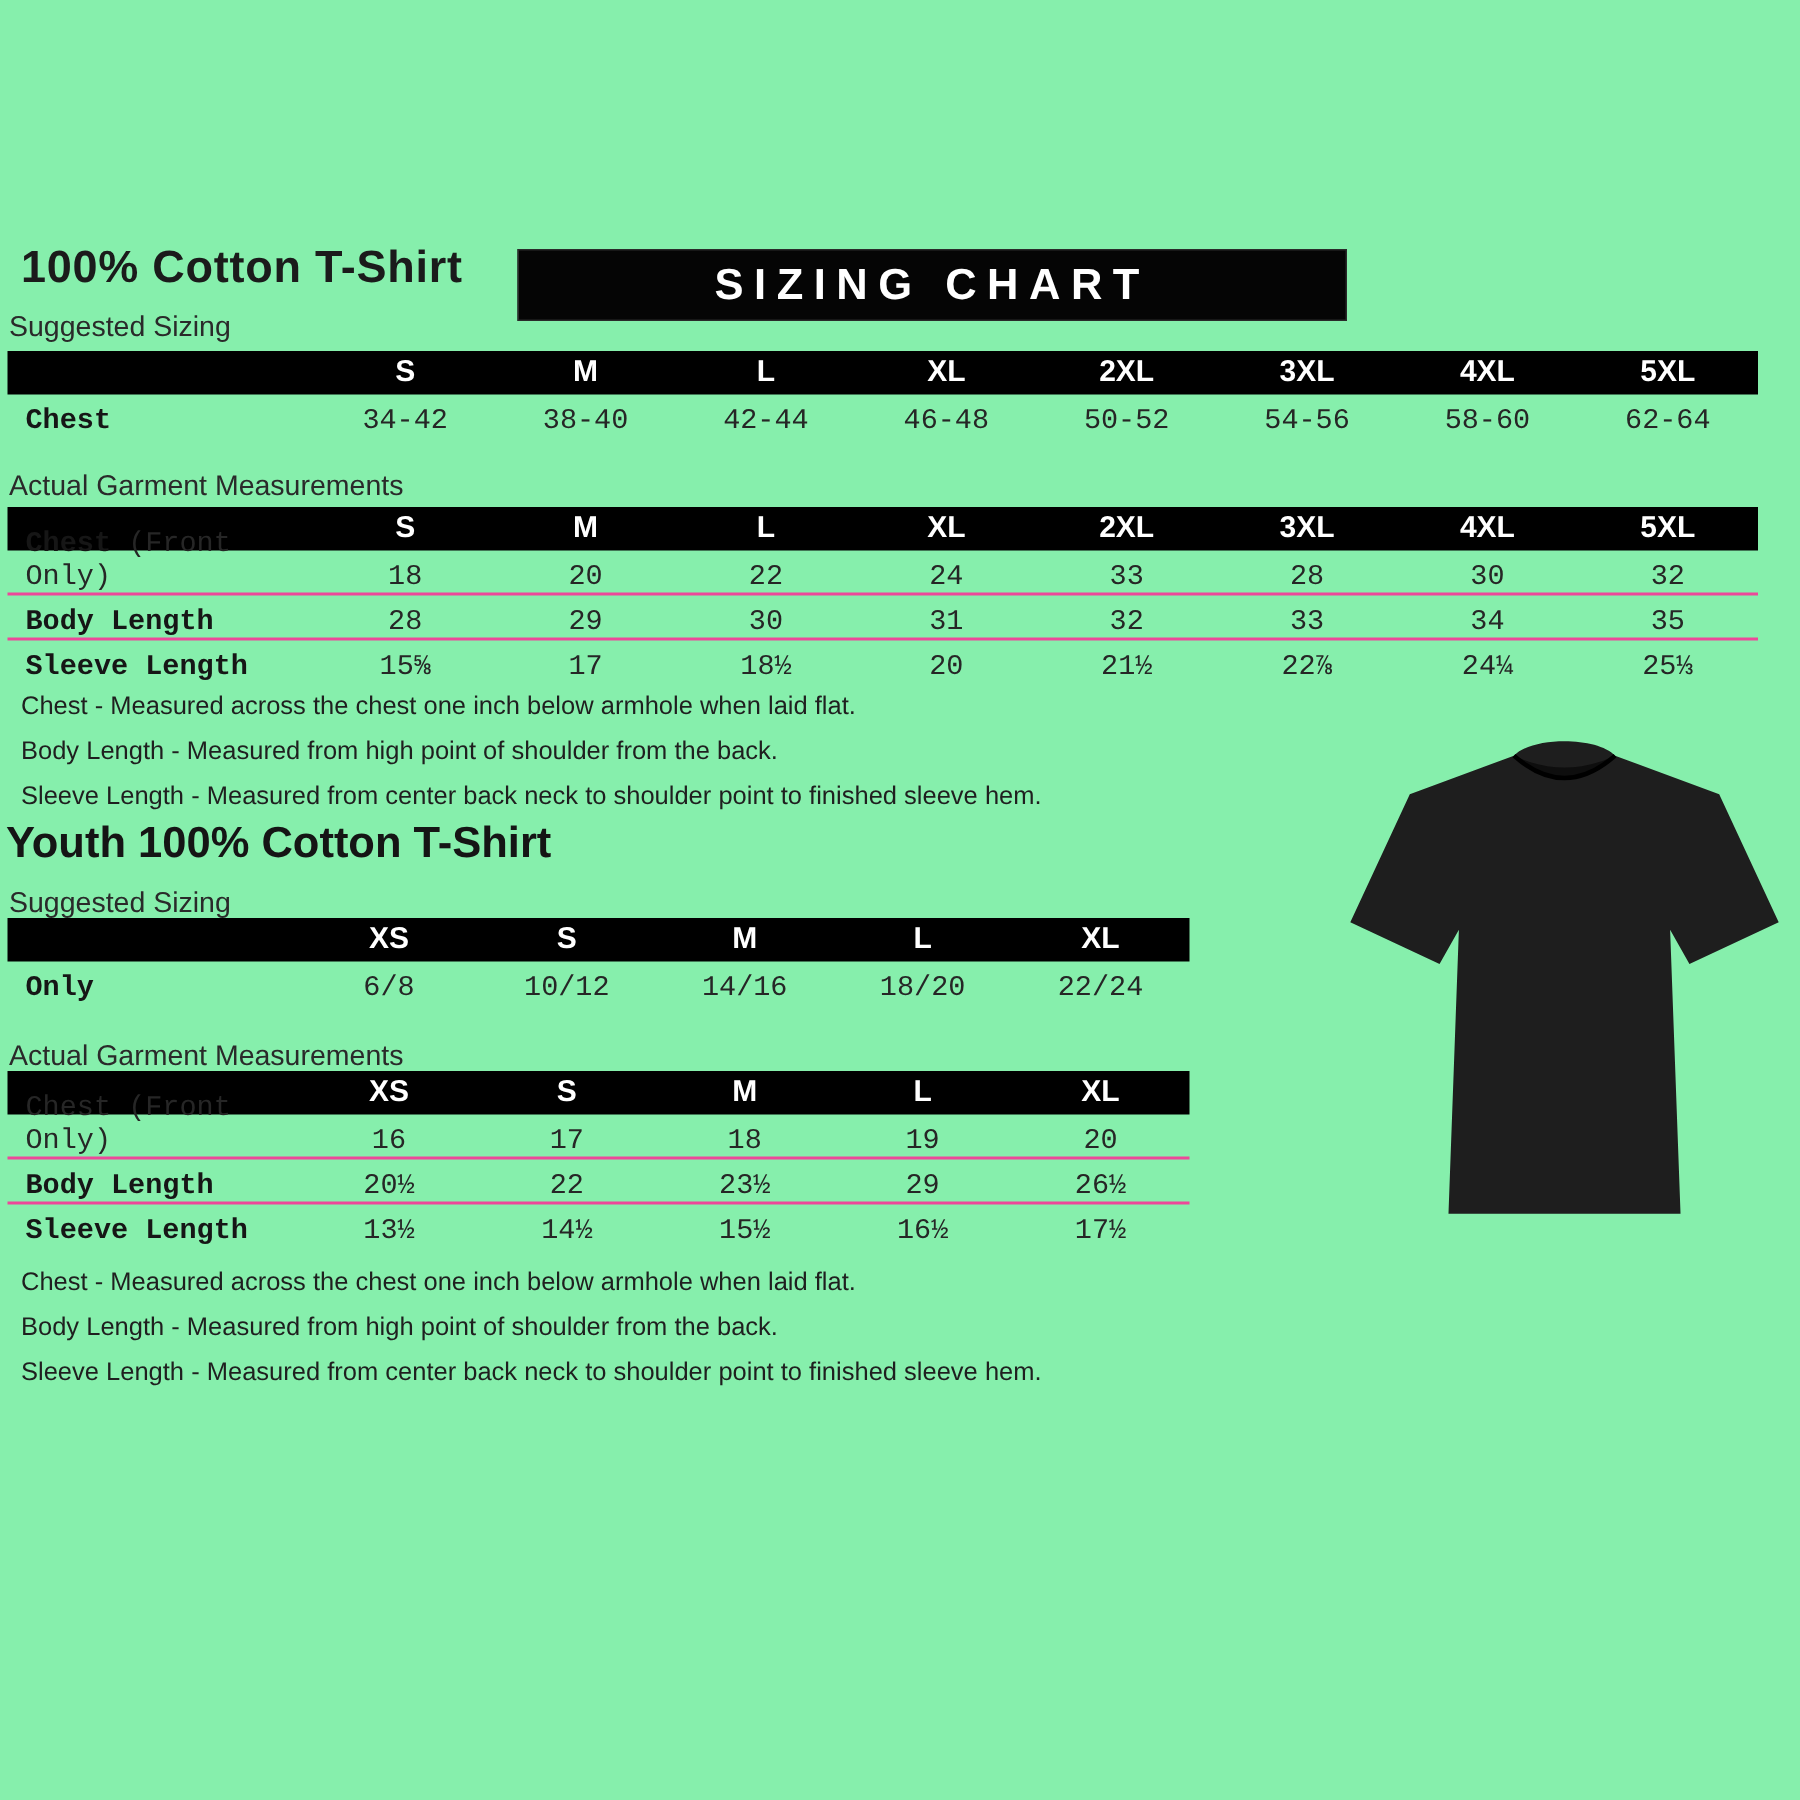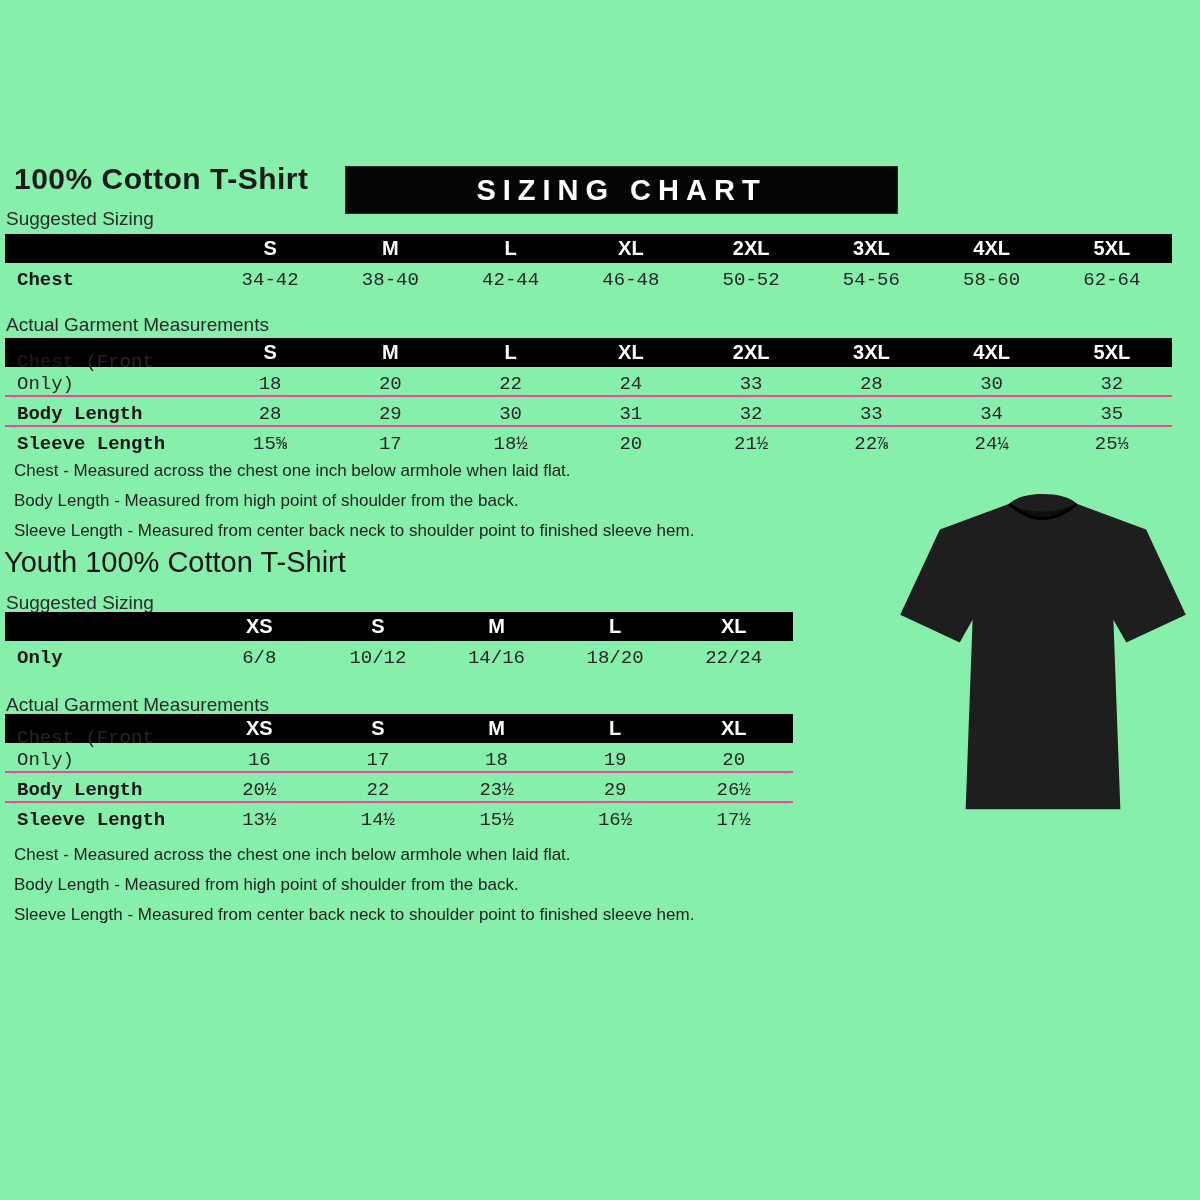--- a/index.html
+++ b/index.html
@@ -23,21 +23,21 @@
     display:flex;align-items:center;justify-content:center;
     font-size:29px;font-weight:bold;letter-spacing:7px;
     border:1px solid #2a2a2a;box-sizing:border-box;
   }
   .section-label{
     left:6px;
     font-size:19px;color:#2a2a2a;
   }
   .youth-title{
     left:4px;top:546px;
-    font-size:29px;font-weight:normal;color:#151515;
+    font-size:29px;font-weight:bold;color:#151515;
   }
   .sz-table{left:5px;}
   .thead{display:flex;background:#000000;color:#ffffff;height:29px;align-items:center;}
   .tr{display:flex;height:28px;align-items:flex-end;font-family:Liberation Mono, monospace;}
   .sep .tr + .tr{border-top:2px solid #ec4899;}
   .th{flex:1;text-align:center;font-weight:bold;font-size:20px;}
   .td{flex:1;text-align:center;font-size:19px;color:#262626;}
   .lbl{flex:0 0 205px;text-align:left;padding-left:12px;box-sizing:border-box;}
   .lbl-y{flex:0 0 195px;text-align:left;padding-left:12px;box-sizing:border-box;}
   .bold{font-weight:bold;color:#161616;}

